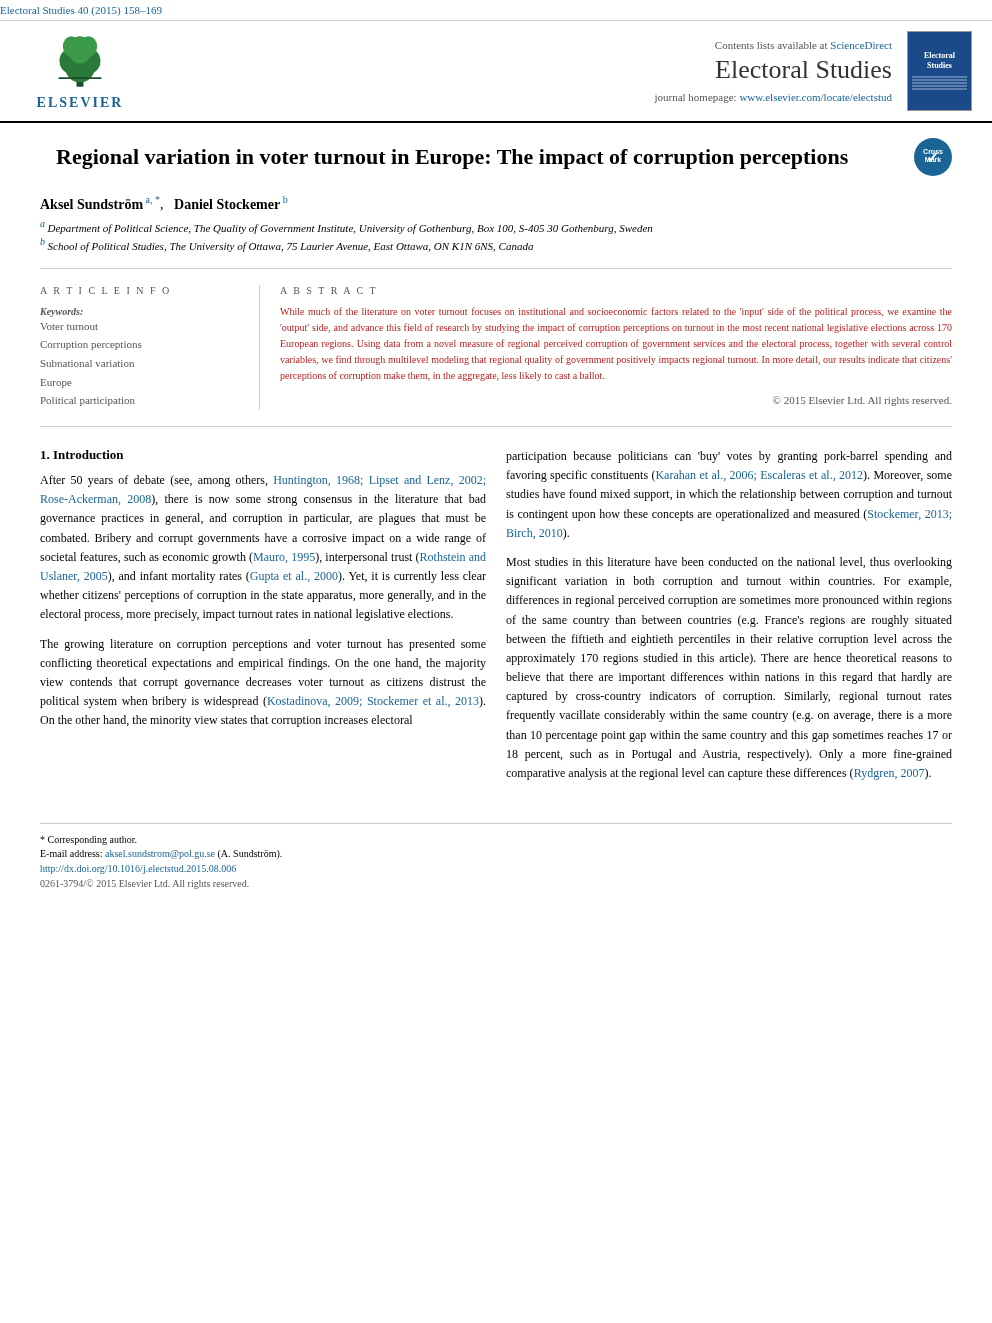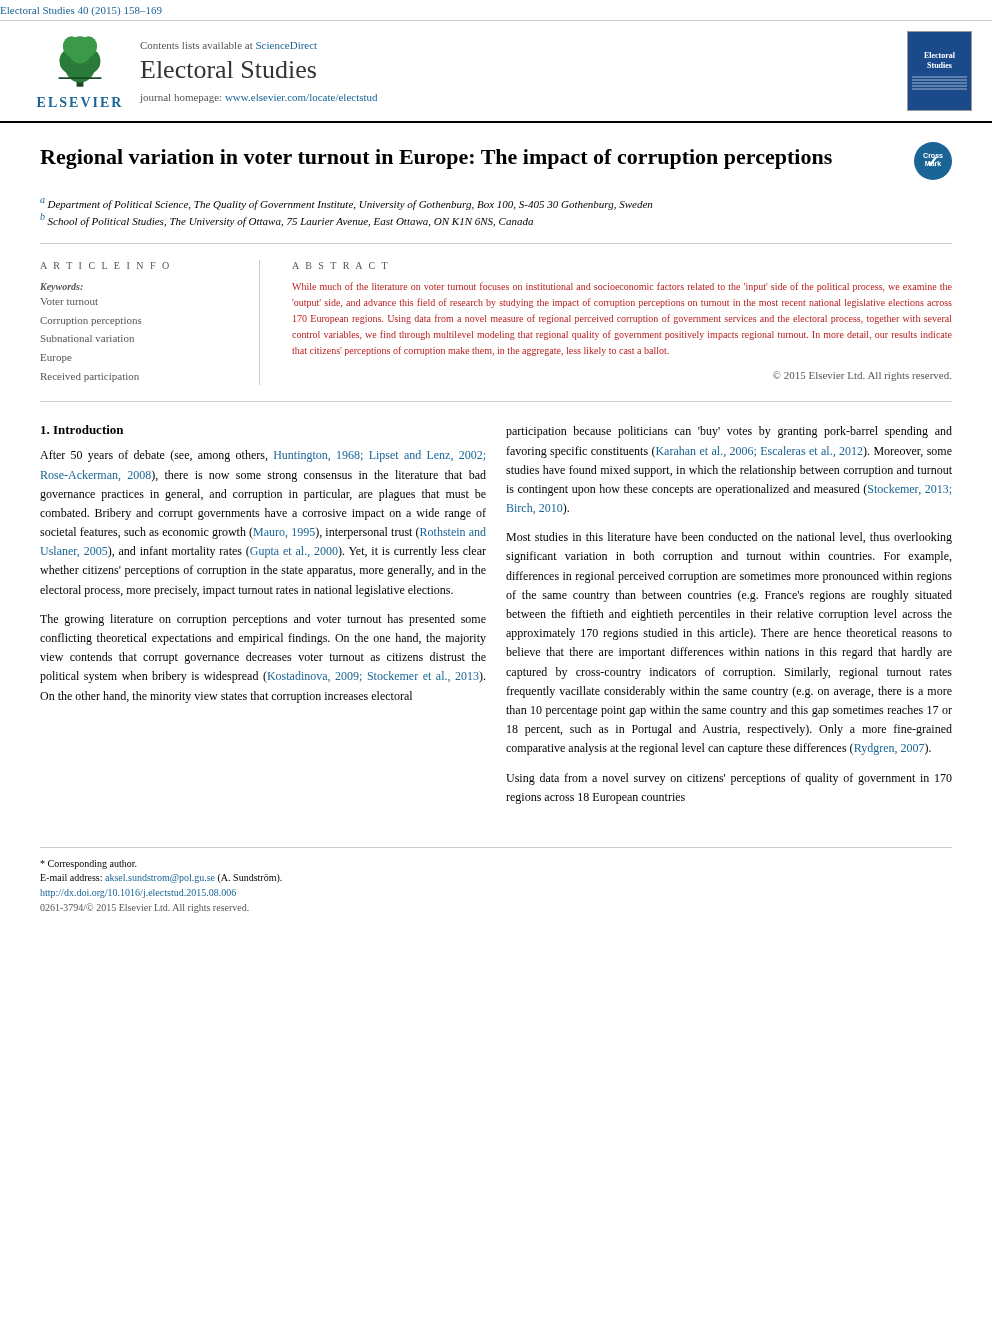--- a/index.html
+++ b/index.html
@@ -43,21 +43,21 @@
     }
     .elsevier-text {
       font-size: 14px;
       font-weight: bold;
       color: #1a6496;
       letter-spacing: 2px;
       margin-top: 4px;
     }
     .journal-header-center {
       flex: 1;
-      text-align: left;
+      text-align: right;
     }
     .science-direct-line {
       font-size: 11px;
       color: #555;
       margin-bottom: 4px;
     }
     .science-direct-link {
       color: #1a6496;
       text-decoration: none;
     }
@@ -162,21 +162,21 @@
 
     .divider-line {
       border: none;
       border-top: 1px solid #ccc;
       margin: 16px 0;
     }
 
     
     .two-col {
       display: flex;
-      gap: 32px;
+      gap: 20px;
     }
     .article-info-col {
       width: 220px;
       flex-shrink: 0;
       border-right: 1px solid #ccc;
       padding-right: 16px;
     }
     .abstract-col {
       flex: 1;
     }
@@ -320,34 +320,38 @@
         <div class="cover-line"></div>
         <div class="cover-line"></div>
         <div class="cover-line"></div>
       </div>
     </div>
   </div>
 </div>
 
 <div class="article-content">
 
-  <div style="display:flex; align-items:center; margin-bottom:10px;">
+  <div style="display:flex; align-items:flex-start; margin-bottom:10px;margin-left:16px;">
     <div class="article-title" style="flex:1;">Regional variation in voter turnout in Europe: The impact of corruption perceptions</div>
     <div class="crossmark">
       <div class="crossmark-circle">
         <svg width="28" height="28" viewBox="0 0 28 28">
           <circle cx="14" cy="14" r="13" fill="#1a6496"></circle>
           <text x="14" y="20" text-anchor="middle" fill="white" font-size="16" font-weight="bold" font-family="Arial">✓</text>
           <text x="14" y="11" text-anchor="middle" fill="white" font-size="7" font-family="Arial">Cross</text>
           <text x="14" y="19" text-anchor="middle" fill="white" font-size="7" font-family="Arial">Mark</text>
         </svg>
       </div>
     </div>
   </div>
 
+  <div class="authors-line">
+    <span class="author-name">Aksel Sundström</span><span class="author-sup"> a, *</span>, &nbsp;
+    <span class="author-name">Daniel Stockemer</span><span class="author-sup"> b</span>
+  </div>
 
   <div class="affiliation">
     <span class="author-sup">a </span><span>Department of Political Science, The Quality of Government Institute, University of Gothenburg, Box 100, S-405 30 Gothenburg, Sweden</span>
   </div>
   <div class="affiliation">
     <span class="author-sup">b </span><span>School of Political Studies, The University of Ottawa, 75 Laurier Avenue, East Ottawa, ON K1N 6NS, Canada</span>
   </div>
 
   <hr class="divider-line">
 
@@ -356,21 +360,21 @@
     <div class="article-info-col">
       <div class="section-label">A R T I C L E   I N F O</div>
 
 
       <div class="keywords-section">
         <div class="info-label">Keywords:</div>
         <div class="keyword-item">Voter turnout</div>
         <div class="keyword-item">Corruption perceptions</div>
         <div class="keyword-item">Subnational variation</div>
         <div class="keyword-item">Europe</div>
-        <div class="keyword-item">Received participation</div>
+        <div class="keyword-item">Political participation</div>
       </div>
     </div>
 
     <div class="abstract-col">
       <div class="section-label">A B S T R A C T</div>
       <div class="abstract-text">While much of the literature on voter turnout focuses on institutional and socioeconomic factors related to the 'input' side of the political process, we examine the 'output' side, and advance this field of research by studying the impact of corruption perceptions on turnout in the most recent national legislative elections across 170 European regions. Using data from a novel measure of regional perceived corruption of government services and the electoral process, together with several control variables, we find through multilevel modeling that regional quality of government positively impacts regional turnout. In more detail, our results indicate that citizens' perceptions of corruption make them, in the aggregate, less likely to cast a ballot.</div>
       <div class="copyright-line">© 2015 Elsevier Ltd. All rights reserved.</div>
     </div>
   </div>
 
@@ -392,23 +396,20 @@
         </div>
       </div>
 
       <div class="body-col">
         <div class="body-para">
           participation because politicians can 'buy' votes by granting pork-barrel spending and favoring specific constituents (<span class="cite-link">Karahan et al., 2006; Escaleras et al., 2012</span>). Moreover, some studies have found mixed support, in which the relationship between corruption and turnout is contingent upon how these concepts are operationalized and measured (<span class="cite-link">Stockemer, 2013; Birch, 2010</span>).
         </div>
         <div class="body-para">
           Most studies in this literature have been conducted on the national level, thus overlooking significant variation in both corruption and turnout within countries. For example, differences in regional perceived corruption are sometimes more pronounced within regions of the same country than between countries (e.g. France's regions are roughly situated between the fiftieth and eightieth percentiles in their relative corruption level across the approximately 170 regions studied in this article). There are hence theoretical reasons to believe that there are important differences within nations in this regard that hardly are captured by cross-country indicators of corruption. Similarly, regional turnout rates frequently vacillate considerably within the same country (e.g. on average, there is a more than 10 percentage point gap within the same country and this gap sometimes reaches 17 or 18 percent, such as in Portugal and Austria, respectively). Only a more fine-grained comparative analysis at the regional level can capture these differences (<span class="cite-link">Rydgren, 2007</span>).
         </div>
-        <div class="body-para">
-          Using data from a novel survey on citizens' perceptions of quality of government in 170 regions across 18 European countries
-        </div>
       </div>
     </div>
   </div>
 
   <div class="footer-section">
     <div class="footnote-line">
       <span>* Corresponding author.</span>
     </div>
     <div class="footnote-line">
       <span>E-mail address: </span><span class="cite-link">aksel.sundstrom@pol.gu.se</span><span> (A. Sundström).</span>

